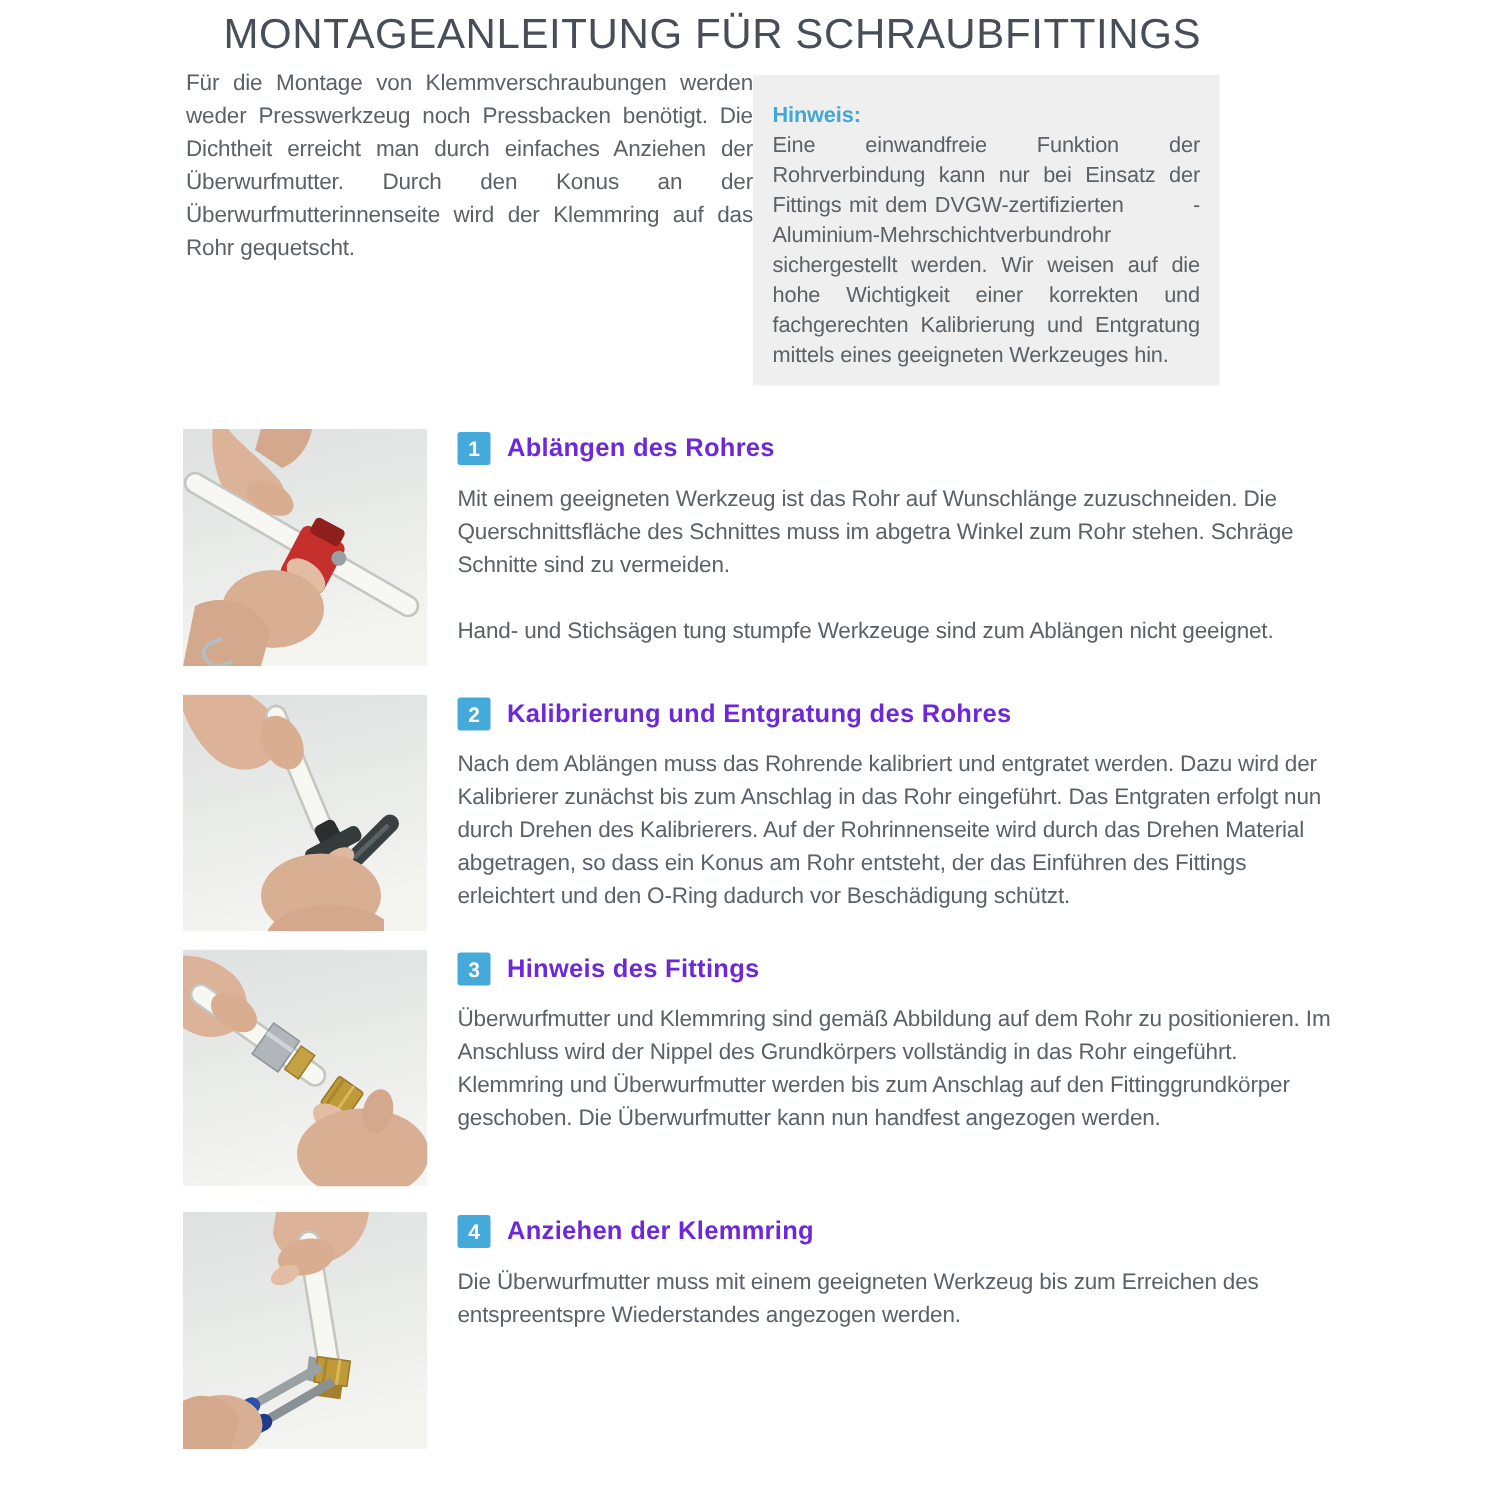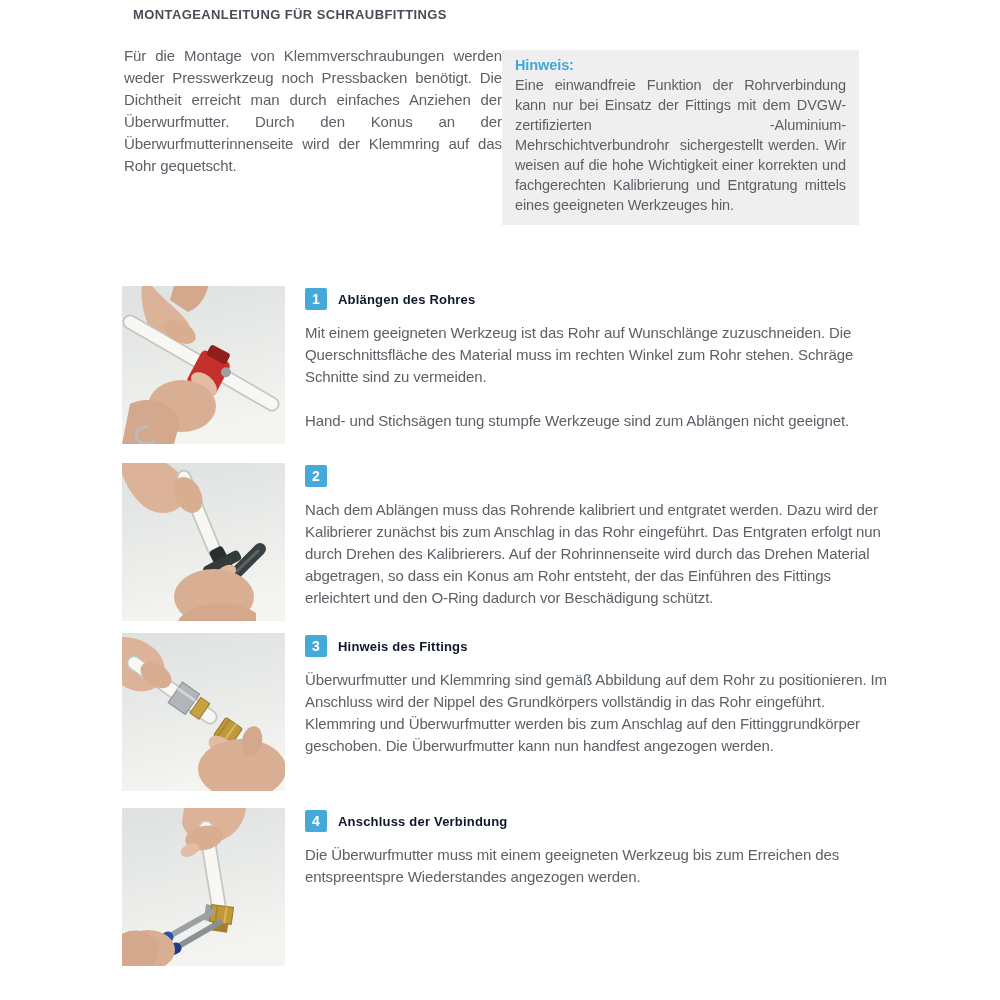--- a/index.html
+++ b/index.html
@@ -2,46 +2,46 @@
 <html><head>
 <meta charset="utf-8">
 <style>
   html,body{margin:0;padding:0;}
   body{
     width:1000px;height:1000px;position:relative;background:#ffffff;
     font-family:"Liberation Sans","DejaVu Sans",sans-serif;
     color:#5b6167;overflow:hidden;
   }
   .page-title{
-    position:absolute;left:133px;top:7px;margin:0;
-    font-size:13px;font-weight:bold;color:#474e57;letter-spacing:.4px;
+    position:absolute;left:149px;top:7px;margin:0;
+    font-size:28px;font-weight:normal;color:#474e57;letter-spacing:.4px;
   }
   .intro{
     position:absolute;left:124px;top:45px;width:378px;margin:0;
     font-size:15px;line-height:22px;text-align:justify;letter-spacing:-.1px;
   }
   .note{
-    position:absolute;left:502px;top:50px;width:357px;box-sizing:border-box;
-    background:#efefef;padding:5px 13px 10px;
+    position:absolute;left:502px;top:50px;width:311px;box-sizing:border-box;
+    background:#efefef;padding:17px 13px 10px;
     font-size:14.5px;line-height:20px;text-align:justify;letter-spacing:-.1px;
   }
   .note-label{display:block;color:#42a7d8;font-weight:bold;}
   .step{position:absolute;left:122px;display:flex;}
   .step-1{top:286px;} .step-2{top:463px;} .step-3{top:633px;} .step-4{top:808px;}
   .photo{width:163px;height:158px;flex:none;overflow:hidden;}
   .photo svg{display:block;}
   .step-content{margin-left:20px;width:585px;}
   .step-head{display:flex;align-items:center;margin:2px 0 0;}
   .step-num{
     width:22px;height:22px;flex:none;background:#45a9da;color:#ffffff;
     font-size:14px;font-weight:bold;display:flex;align-items:center;
     justify-content:center;border-radius:2px;
   }
   .step-title{
-    margin:0 0 0 11px;font-size:13px;font-weight:bold;color:#0f172a;letter-spacing:.2px;
+    margin:0 0 0 11px;font-size:17px;font-weight:bold;color:#6d28d9;letter-spacing:.2px;
   }
   .step-content p{margin:12px 0 0;font-size:15px;line-height:22px;letter-spacing:-.1px;}
   .step-content p.second{margin-top:22px;}
 </style>
 </head>
 <body>
 
 <h1 class="page-title">MONTAGEANLEITUNG FÜR SCHRAUBFITTINGS</h1>
 
 <p class="intro">Für die Montage von Klemmverschraubungen werden we­der Presswerkzeug noch Pressbacken benötigt. Die Dicht­heit erreicht man durch einfaches Anziehen der Überwurf­mutter. Durch den Konus an der Überwurfmutterinnenseite wird der Klemmring auf das Rohr gequetscht.</p>
@@ -76,21 +76,21 @@
       <ellipse cx="60" cy="120" rx="34" ry="26" fill="#d9af94"></ellipse>
       <path d="M0,158 L8,118 C28,108 52,118 58,136 L52,158 Z" fill="#d4a88c"></path>
       <path d="M26,140 q-16,4 -11,13 q5,9 18,2" stroke="#b9bcbd" stroke-width="3" fill="none"></path>
     </svg>
   </div>
   <div class="step-content">
     <div class="step-head">
       <span class="step-num">1</span>
       <h2 class="step-title">Ablängen des Rohres</h2>
     </div>
-    <p>Mit einem geeigneten Werkzeug ist das Rohr auf Wunschlänge zuzuschneiden. Die Quer­schnittsfläche des Material muss im rechten Winkel zum Rohr stehen. Schräge Schnitte sind zu vermeiden.</p>
+    <p>Mit einem geeigneten Werkzeug ist das Rohr auf Wunschlänge zuzuschneiden. Die Quer­schnittsfläche des Schnittes muss im abgetra Winkel zum Rohr stehen. Schräge Schnitte sind zu vermeiden.</p>
     <p class="second">Hand- und Stichsägen tung stumpfe Werkzeuge sind zum Ablängen nicht geeignet.</p>
   </div>
 </section>
 
 <section class="step step-2">
   <div class="photo">
     <svg width="163" height="158" viewBox="0 0 163 158">
       <defs>
         <linearGradient id="bg2" x1="0" y1="0" x2="0.25" y2="1">
           <stop offset="0" stop-color="#dde1e0"></stop>
@@ -109,20 +109,21 @@
       <line x1="112" y1="112" x2="138" y2="86" stroke="#3a4041" stroke-width="12" stroke-linecap="round"></line>
       <line x1="115" y1="108" x2="136" y2="88" stroke="#5a6365" stroke-width="3" stroke-linecap="round"></line>
       <ellipse cx="104" cy="110" rx="11" ry="7" transform="rotate(-30 104 110)" fill="#e0b89e"></ellipse>
       <ellipse cx="92" cy="134" rx="40" ry="28" fill="#d9af94"></ellipse>
       <path d="M56,158 C66,138 112,134 134,150 L134,158 Z" fill="#d4a88c"></path>
     </svg>
   </div>
   <div class="step-content">
     <div class="step-head">
       <span class="step-num">2</span>
+      <h2 class="step-title">Kalibrierung und Entgratung des Rohres</h2>
     </div>
     <p>Nach dem Ablängen muss das Rohrende kalibriert und entgratet werden. Dazu wird der Ka­librierer zunächst bis zum Anschlag in das Rohr eingeführt. Das Entgraten erfolgt nun durch Drehen des Kalibrierers. Auf der Rohrinnenseite wird durch das Drehen Material abgetra­gen, so dass ein Konus am Rohr entsteht, der das Einführen des Fittings erleichtert und den O-Ring dadurch vor Beschädigung schützt.</p>
   </div>
 </section>
 
 <section class="step step-3">
   <div class="photo">
     <svg width="163" height="158" viewBox="0 0 163 158">
       <defs>
         <linearGradient id="bg3" x1="0" y1="0" x2="0.25" y2="1">
@@ -186,17 +187,17 @@
       <line x1="38" y1="149" x2="100" y2="113" stroke="#8a9194" stroke-width="6"></line>
       <line x1="12" y1="146" x2="46" y2="129" stroke="#2d4fa5" stroke-width="11" stroke-linecap="round"></line>
       <line x1="20" y1="157" x2="54" y2="140" stroke="#1f3c8c" stroke-width="11" stroke-linecap="round"></line>
       <ellipse cx="26" cy="142" rx="27" ry="20" fill="#d9af94"></ellipse>
       <path d="M0,158 L0,126 C14,118 30,124 38,138 L32,158 Z" fill="#d4a88c"></path>
     </svg>
   </div>
   <div class="step-content">
     <div class="step-head">
       <span class="step-num">4</span>
-      <h2 class="step-title">Anschluss der Verbindung</h2>
+      <h2 class="step-title">Anziehen der Klemmring</h2>
     </div>
     <p>Die Überwurfmutter muss mit einem geeigneten Werkzeug bis zum Erreichen des entspre­entspre Wiederstandes angezogen werden.</p>
   </div>
 </section>
 
 </body></html>

